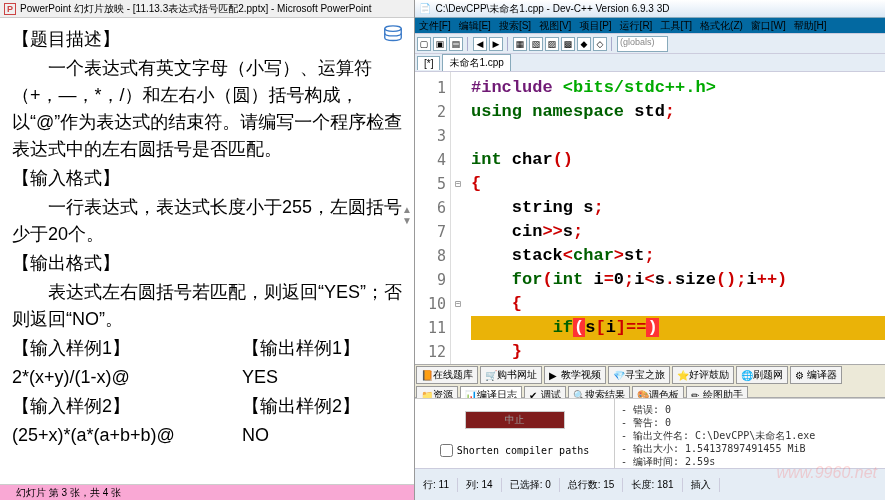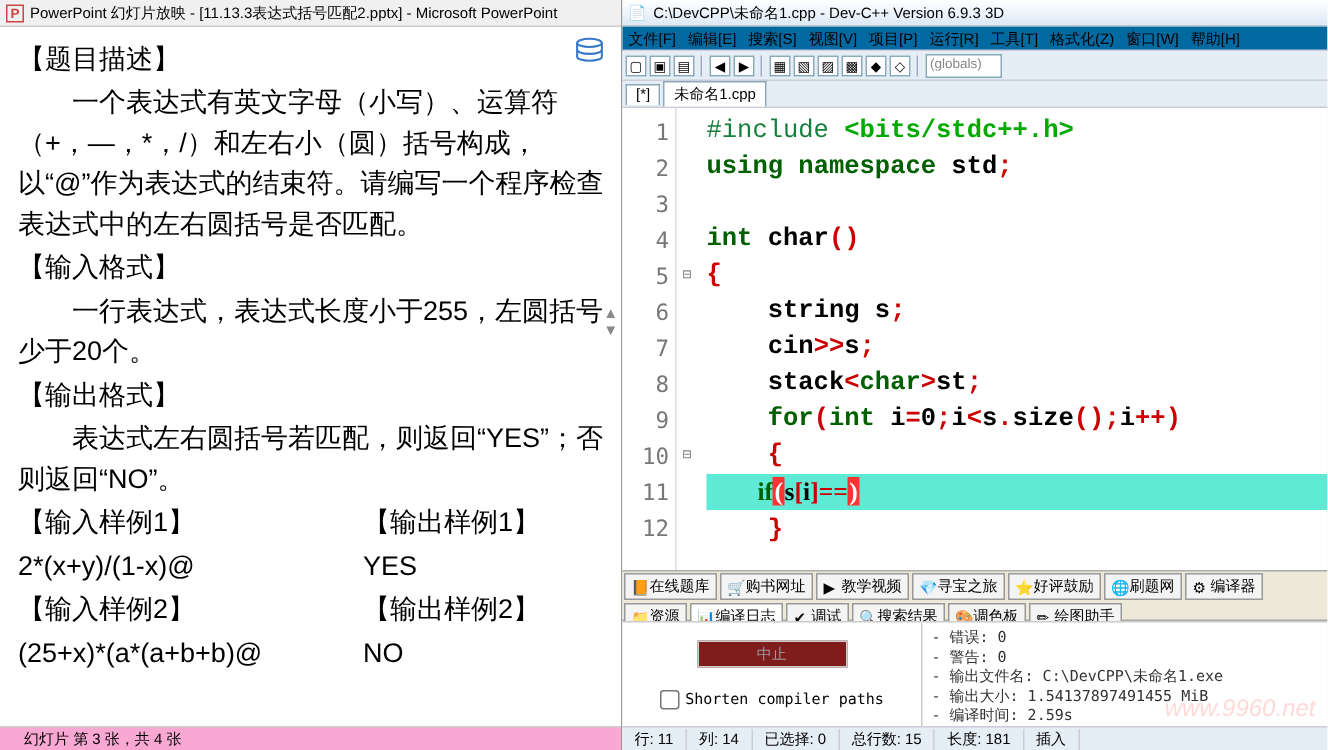--- a/index.html
+++ b/index.html
@@ -29,35 +29,35 @@
 .tb-combo { height: 16px; border: 1px solid #8ab; background: #fff; font-size: 9px; padding: 0 12px 0 2px; color: #888; }
 .dev-tabs { height: 18px; background: #e5edf5; border-bottom: 1px solid #ccd; display: flex; align-items: center; padding: 0 2px; gap: 2px; font-size: 10px; }
 .dev-tab { background: #fff; border: 1px solid #8ab; border-bottom: none; padding: 1px 6px; }
 .code-area { flex: 1; background: #fff; display: flex; overflow: hidden; }
 .gutter { width: 36px; background: #fff; border-right: 1px solid #ddd; text-align: right; padding: 4px 4px 0 0; }
 .gutter div { font: 15px Consolas, monospace; color: #777; height: 24px; line-height: 24px; }
 .fold { width: 14px; padding: 4px 0 0 0; }
 .fold div { height: 24px; font: 10px monospace; color: #888; text-align: center; line-height: 24px; }
 .code { flex: 1; padding: 4px 0 0 6px; font: bold 17px Consolas, "Courier New", monospace; line-height: 24px; white-space: pre; color: #000; }
 .kw { color: #006000; font-weight: bold; }
-.pre { color: #15803d; font-weight: normal; }
+.pre { color: #701a75; font-weight: bold; }
 .str { color: #0a0; }
 .op { color: #c00; font-weight: bold; }
 .hl { background: #f33; color: #fff; padding: 0 1px; }
-.cur-line { background: #5eead4; display: inline-block; width: 100%; font-family: Liberation Serif, serif; }
+.cur-line { background: #eab308; display: inline-block; width: 100%; }
 .bottom-tabs { height: 34px; background: #ece9d8; border-top: 1px solid #aaa; border-bottom: 1px solid #aaa; display: flex; flex-wrap: wrap; font-size: 10px; align-content: flex-start; }
 .btab { border: 1px solid #999; background: #f4f4f4; padding: 1px 4px; margin: 1px; display: inline-flex; align-items: center; gap: 2px; }
 .btab-active { background: #fff; }
 .ticon { width: 10px; height: 10px; display: inline-block; }
 .compiler-panel { height: 70px; background: #fff; border-top: 1px solid #ccc; display: flex; font: 10px SimSun, monospace; }
 .cp-left { width: 200px; border-right: 1px solid #ccc; display: flex; flex-direction: column; align-items: center; justify-content: space-around; padding: 4px; }
 .cp-stop { width: 100px; height: 18px; border: 1px solid #ccc; background: #7f1d1d; color: #999; font-size: 10px; }
 .cp-chk { display: flex; align-items: center; gap: 4px; font-size: 10px; }
 .cp-right { flex: 1; padding: 4px 6px; color: #333; line-height: 1.3; }
-.dev-status { height: 16px; background: #e5edf5; border-top: 1px solid #ccd; font-size: 10px; display: flex; align-items: center; }
+.dev-status { height: 32px; background: #e5edf5; border-top: 1px solid #ccd; font-size: 10px; display: flex; align-items: center; }
 .dev-status span { border-right: 1px solid #ccd; padding: 0 8px; }
 .watermark { position: absolute; right: 8px; bottom: 18px; color: rgba(255,100,100,0.25); font-size: 16px; font-style: italic; pointer-events: none; }
 </style>
 </head>
 <body>
 
 <div class="left-pane">
   <div class="pp-title">
     <span class="pp-icon">P</span>
     <span>PowerPoint 幻灯片放映 - [11.13.3表达式括号匹配2.pptx] - Microsoft PowerPoint</span>

